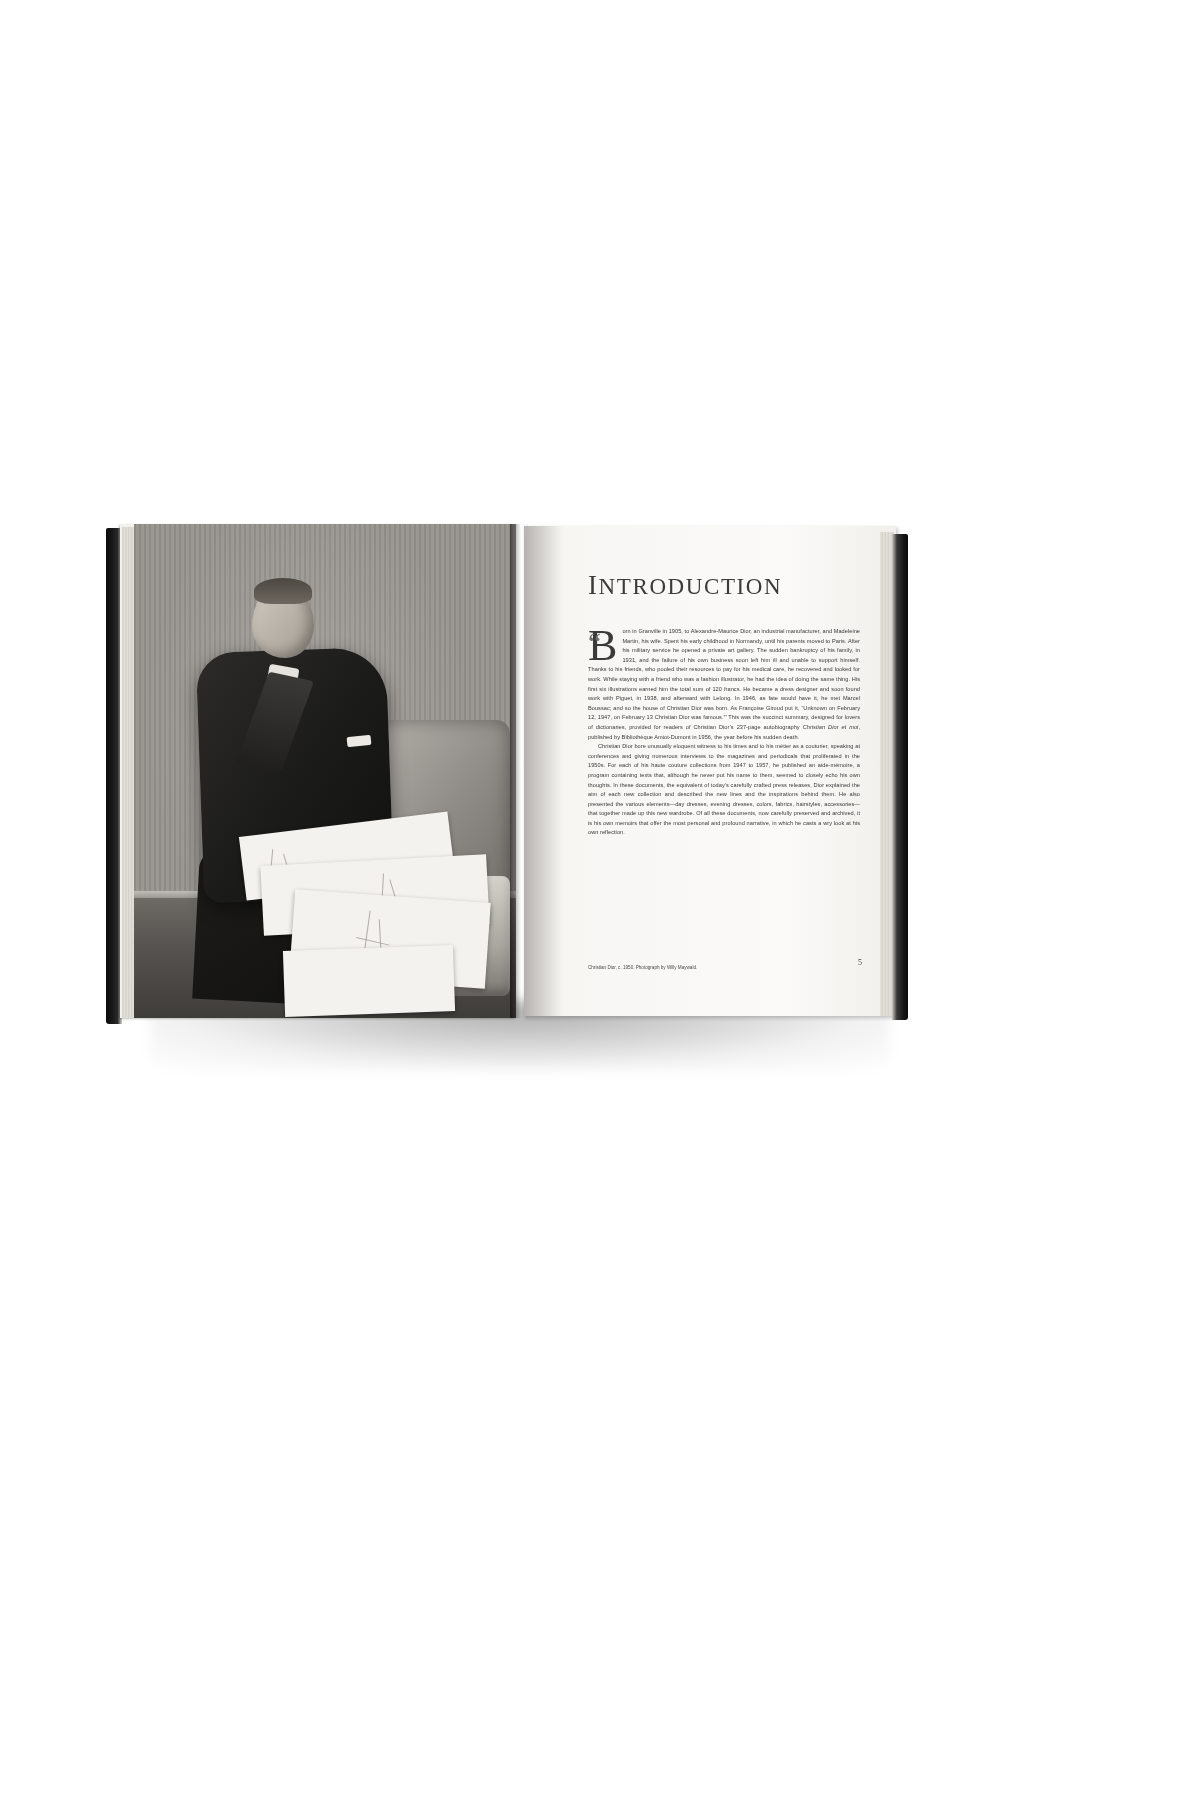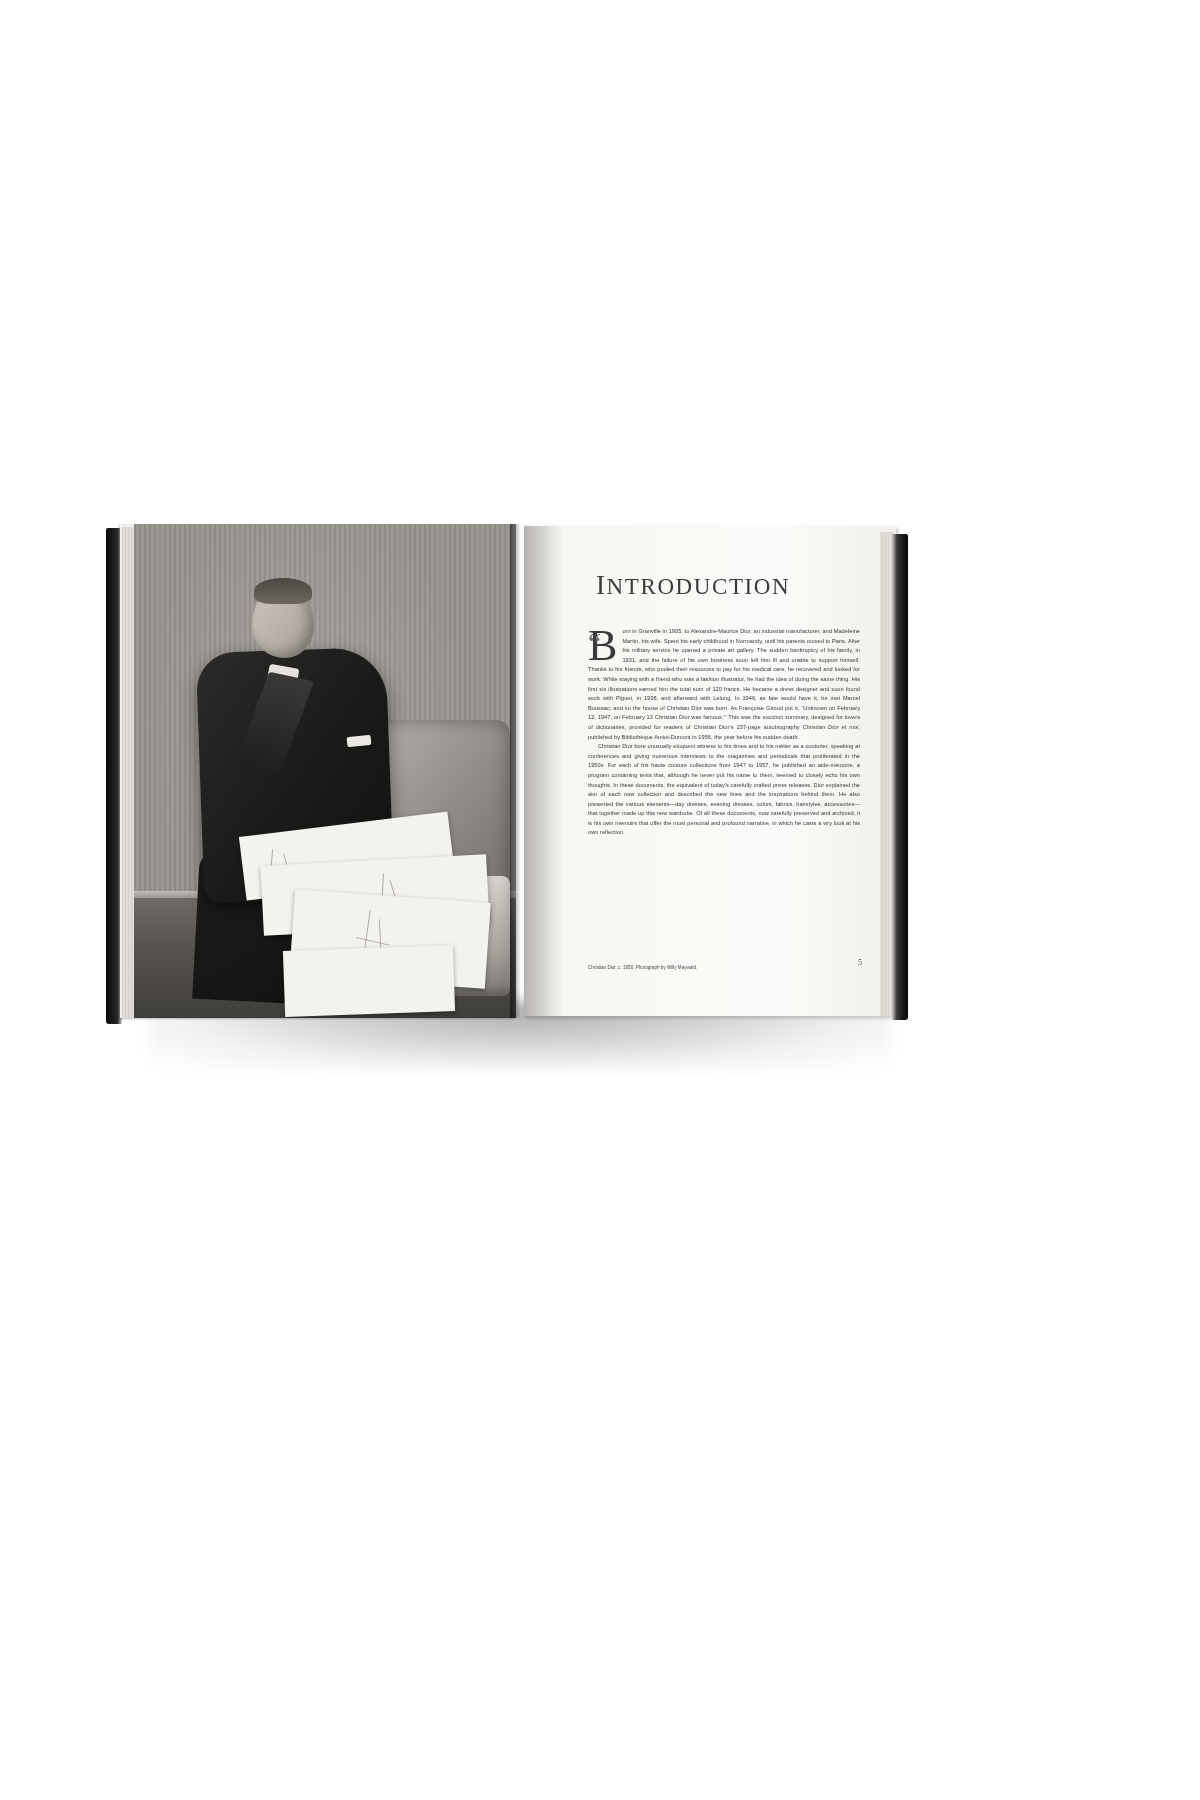--- a/index.html
+++ b/index.html
@@ -269,21 +269,21 @@
     position: absolute;
     left: 64px;
     top: 44px;
     width: 272px;
   }
   .page-title {
     font-family: "Liberation Serif", serif;
     font-size: 23px;
     letter-spacing: 1.6px;
     color: #3b3b3b;
-    margin: 0 0 26px 8px;
+    margin: 0 0 26px 0;
     font-weight: 400;
   }
   .page-title .cap { font-size: 27px; }
 
   .quote-mark {
     position: absolute;
     left: 0px;
     top: 58px;
     font-family: "Liberation Serif", serif;
     font-size: 30px;

